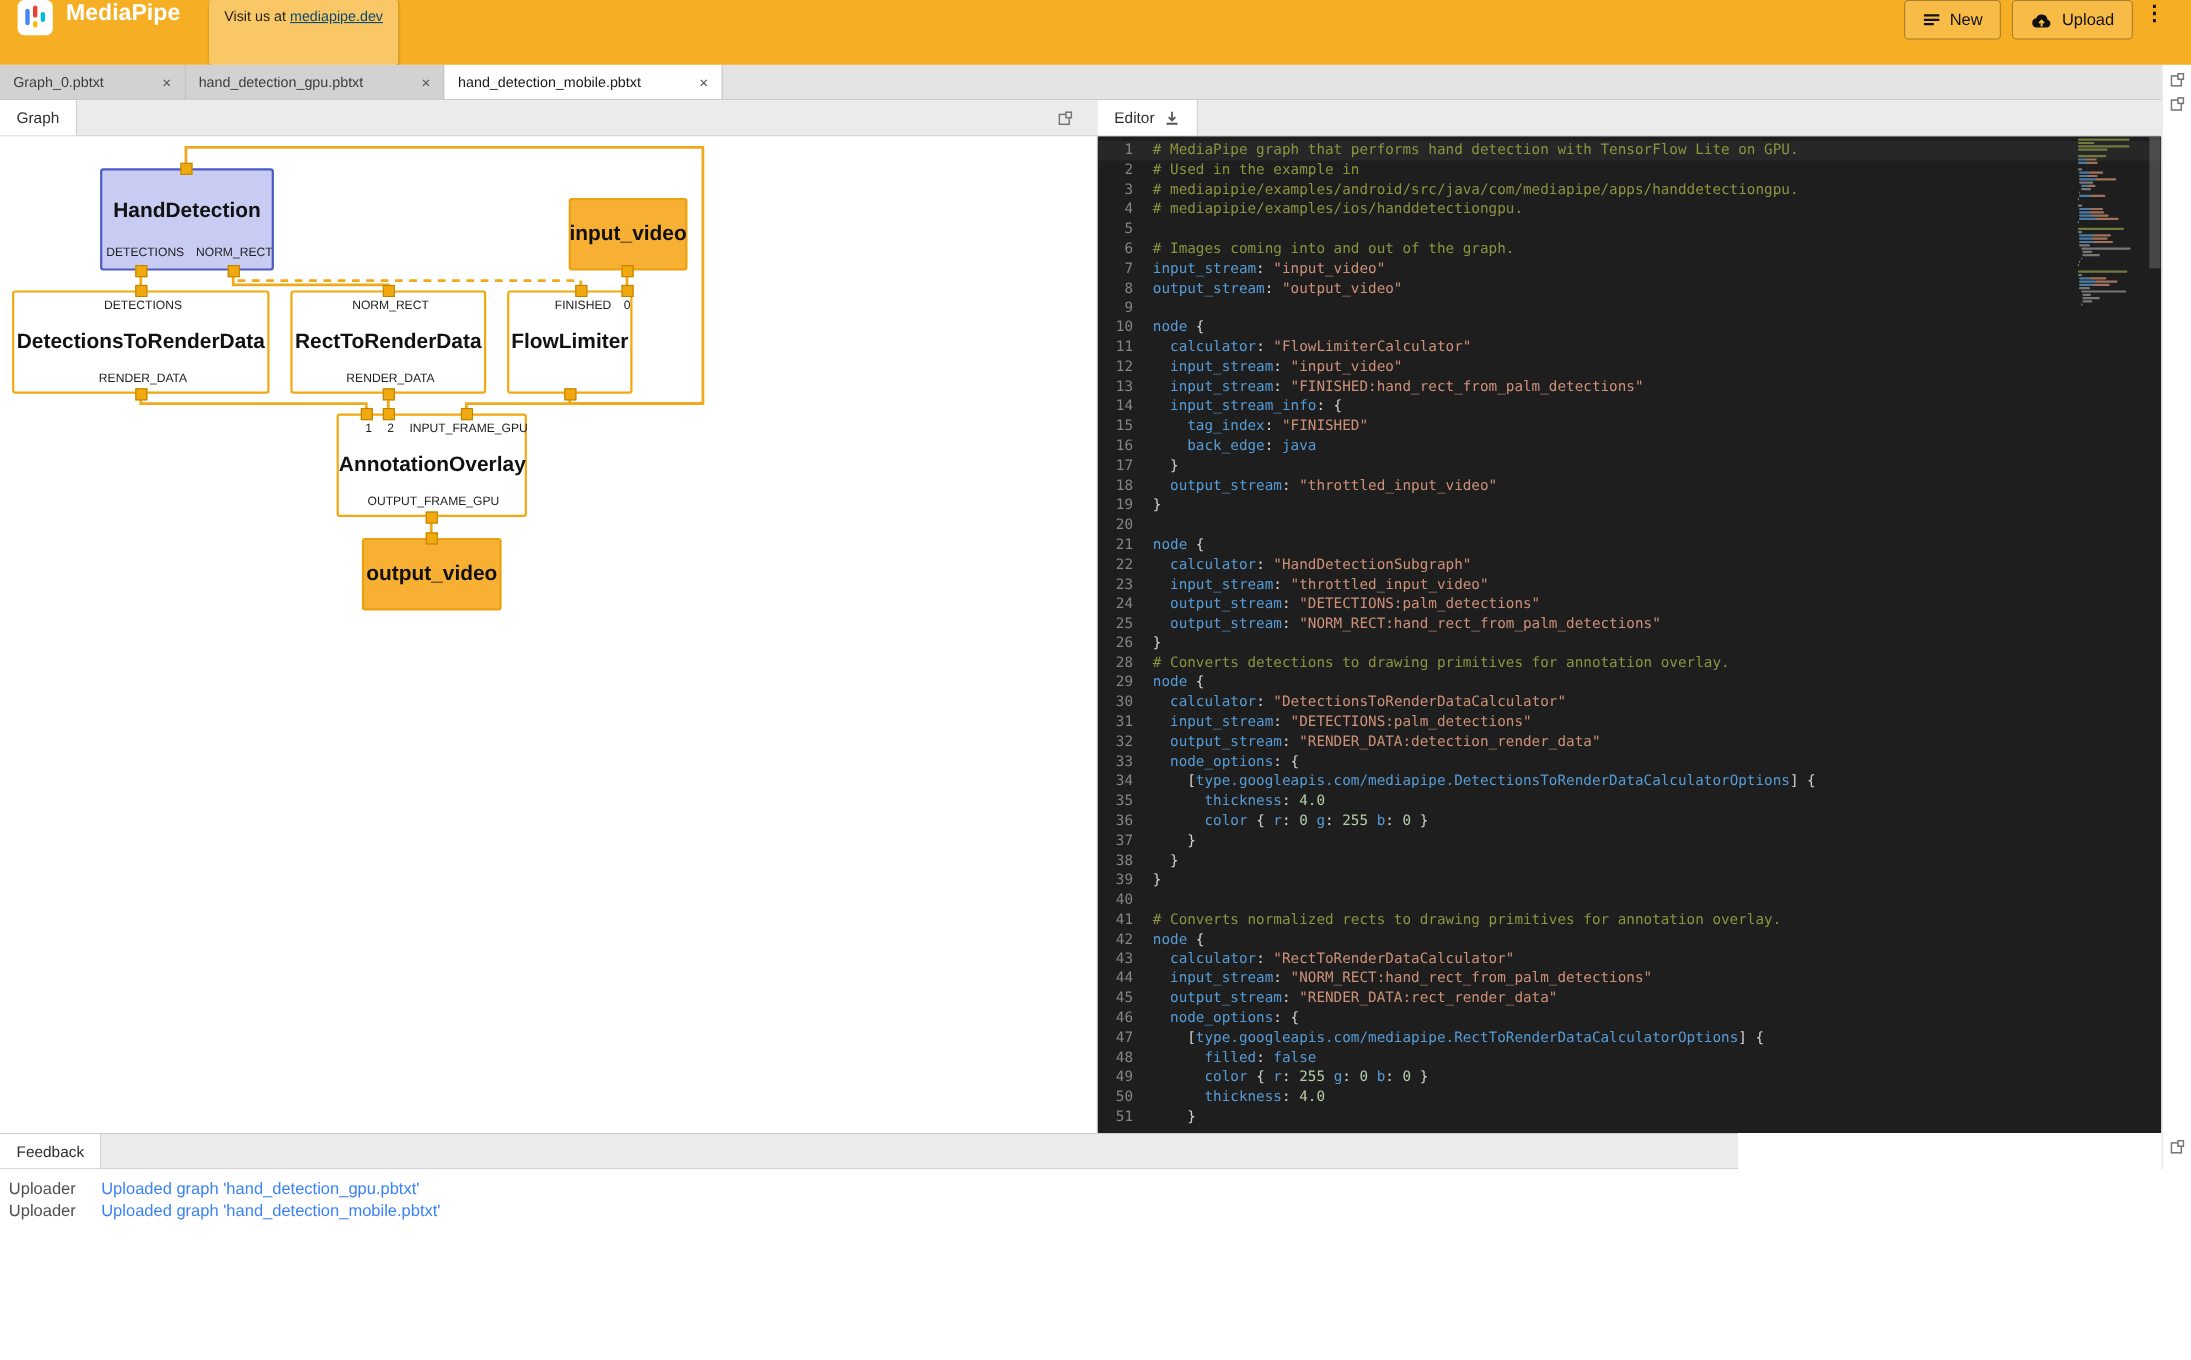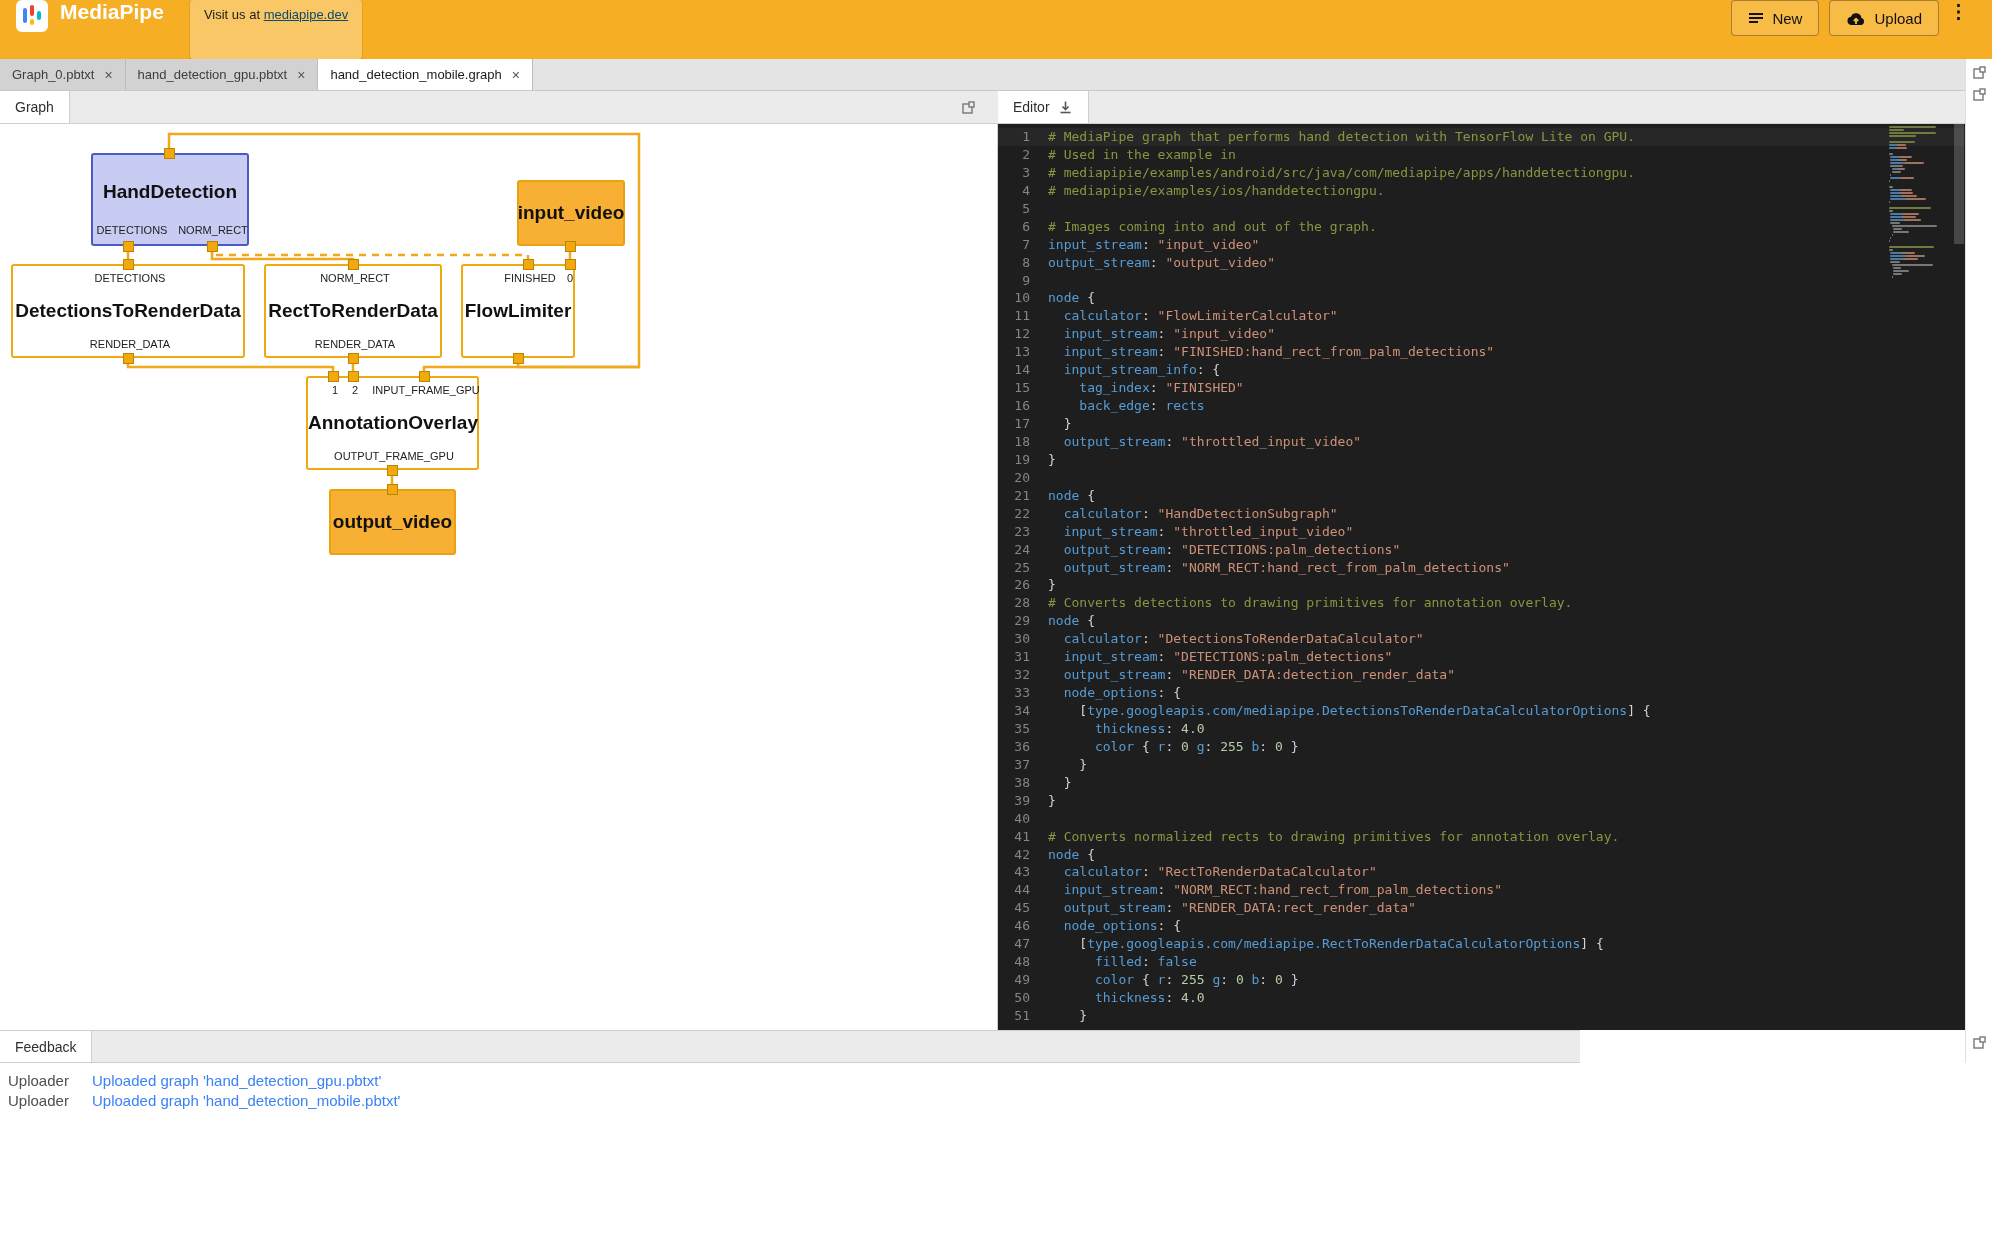--- a/index.html
+++ b/index.html
@@ -12,21 +12,21 @@
   .logo { width:32px; height:32px; border-radius:6px; background:#fff; margin-right:12px; flex:0 0 auto; }
   .app-title { color:#fff; font-size:21px; font-weight:bold; margin-right:26px; }
   .visit-badge { background:rgba(255,255,255,0.30); box-shadow:0 1px 2px rgba(0,0,0,0.25); border-radius:3px; padding:7px 14px; font-size:13px; color:#1d1d1d; }
   .visit-badge a { color:#0c4a6e; text-decoration:underline; cursor:pointer; }
   .header-spacer { flex:1; }
   .hbtn { display:flex; align-items:center; gap:8px; height:36px; padding:0 16px; background:#F8BB45; border:1px solid rgba(0,0,0,0.32); border-radius:4px; font-size:15px; color:#111; margin-left:10px; cursor:pointer; }
   .kebab { font-size:19px; font-weight:bold; color:#111; padding:0 8px; margin-left:2px; cursor:pointer; }
 
   
   .tabbar { position:absolute; left:0; top:59px; width:1992px; height:32px; background:#E4E4E4; border-bottom:1px solid #C9C9C9; display:flex; align-items:stretch; }
-  .dtab { display:flex; align-items:center; padding:12px 12px; font-size:13px; color:#3d3d3d; background:#D2D2D2; border-right:1px solid #BDBDBD; cursor:pointer; }
+  .dtab { display:flex; align-items:center; padding:12px 12px; font-size:13px; color:#3d3d3d; background:#D2D2D2; border-right:1px solid #BDBDBD; cursor:pointer;gap:43px; }
   .dtab.active { background:#FFFFFF; color:#1a1a1a; }
   .dtab .x { margin-left:10px; font-size:14px; color:#555; cursor:pointer; }
 
   
   .panel-header { position:absolute; height:33px; background:#EBEBEB; border-bottom:1px solid #CFCFCF; display:flex; align-items:stretch; }
   .ptab { display:flex; align-items:center; gap:8px; background:#fff; border-right:1px solid #CFCFCF; padding:0 15px; font-size:14px; color:#2e2e2e; cursor:pointer; }
   .expand-ic { position:absolute; top:10px; width:13px; height:13px; cursor:pointer; }
 
   
   .graph-header { left:0; top:91px; width:998px; }
@@ -122,21 +122,21 @@
   <div class="tabbar">
     <div class="dtab">
       <span>Graph_0.pbtxt</span>
       <span class="x">×</span>
     </div>
     <div class="dtab">
       <span>hand_detection_gpu.pbtxt</span>
       <span class="x">×</span>
     </div>
     <div class="dtab active">
-      <span>hand_detection_mobile.graph</span>
+      <span>hand_detection_mobile.pbtxt</span>
       <span class="x">×</span>
     </div>
   </div>
 
   <div class="panel-header graph-header">
     <div class="ptab">
       <span>Graph</span>
     </div>
     <div class="expand-ic" style="left:962px;">
       <svg width="13" height="13" viewBox="0 0 13 13">
@@ -243,21 +243,21 @@
         <div class="code-line"><span class="ln">6</span><span class="lt"><span class="tok-comment"># Images coming into and out of the graph.</span></span></div>
         <div class="code-line"><span class="ln">7</span><span class="lt"><span class="tok-key">input_stream</span>: <span class="tok-str">"input_video"</span></span></div>
         <div class="code-line"><span class="ln">8</span><span class="lt"><span class="tok-key">output_stream</span>: <span class="tok-str">"output_video"</span></span></div>
         <div class="code-line"><span class="ln">9</span><span class="lt"></span></div>
         <div class="code-line"><span class="ln">10</span><span class="lt"><span class="tok-key">node</span> {</span></div>
         <div class="code-line"><span class="ln">11</span><span class="lt">  <span class="tok-key">calculator</span>: <span class="tok-str">"FlowLimiterCalculator"</span></span></div>
         <div class="code-line"><span class="ln">12</span><span class="lt">  <span class="tok-key">input_stream</span>: <span class="tok-str">"input_video"</span></span></div>
         <div class="code-line"><span class="ln">13</span><span class="lt">  <span class="tok-key">input_stream</span>: <span class="tok-str">"FINISHED:hand_rect_from_palm_detections"</span></span></div>
         <div class="code-line"><span class="ln">14</span><span class="lt">  <span class="tok-key">input_stream_info</span>: {</span></div>
         <div class="code-line"><span class="ln">15</span><span class="lt">    <span class="tok-key">tag_index</span>: <span class="tok-str">"FINISHED"</span></span></div>
-        <div class="code-line"><span class="ln">16</span><span class="lt">    <span class="tok-key">back_edge</span>: <span class="tok-bool">rects</span></span></div>
+        <div class="code-line"><span class="ln">16</span><span class="lt">    <span class="tok-key">back_edge</span>: <span class="tok-bool">java</span></span></div>
         <div class="code-line"><span class="ln">17</span><span class="lt">  }</span></div>
         <div class="code-line"><span class="ln">18</span><span class="lt">  <span class="tok-key">output_stream</span>: <span class="tok-str">"throttled_input_video"</span></span></div>
         <div class="code-line"><span class="ln">19</span><span class="lt">}</span></div>
         <div class="code-line"><span class="ln">20</span><span class="lt"></span></div>
         <div class="code-line"><span class="ln">21</span><span class="lt"><span class="tok-key">node</span> {</span></div>
         <div class="code-line"><span class="ln">22</span><span class="lt">  <span class="tok-key">calculator</span>: <span class="tok-str">"HandDetectionSubgraph"</span></span></div>
         <div class="code-line"><span class="ln">23</span><span class="lt">  <span class="tok-key">input_stream</span>: <span class="tok-str">"throttled_input_video"</span></span></div>
         <div class="code-line"><span class="ln">24</span><span class="lt">  <span class="tok-key">output_stream</span>: <span class="tok-str">"DETECTIONS:palm_detections"</span></span></div>
         <div class="code-line"><span class="ln">25</span><span class="lt">  <span class="tok-key">output_stream</span>: <span class="tok-str">"NORM_RECT:hand_rect_from_palm_detections"</span></span></div>
         <div class="code-line"><span class="ln">26</span><span class="lt">}</span></div>

